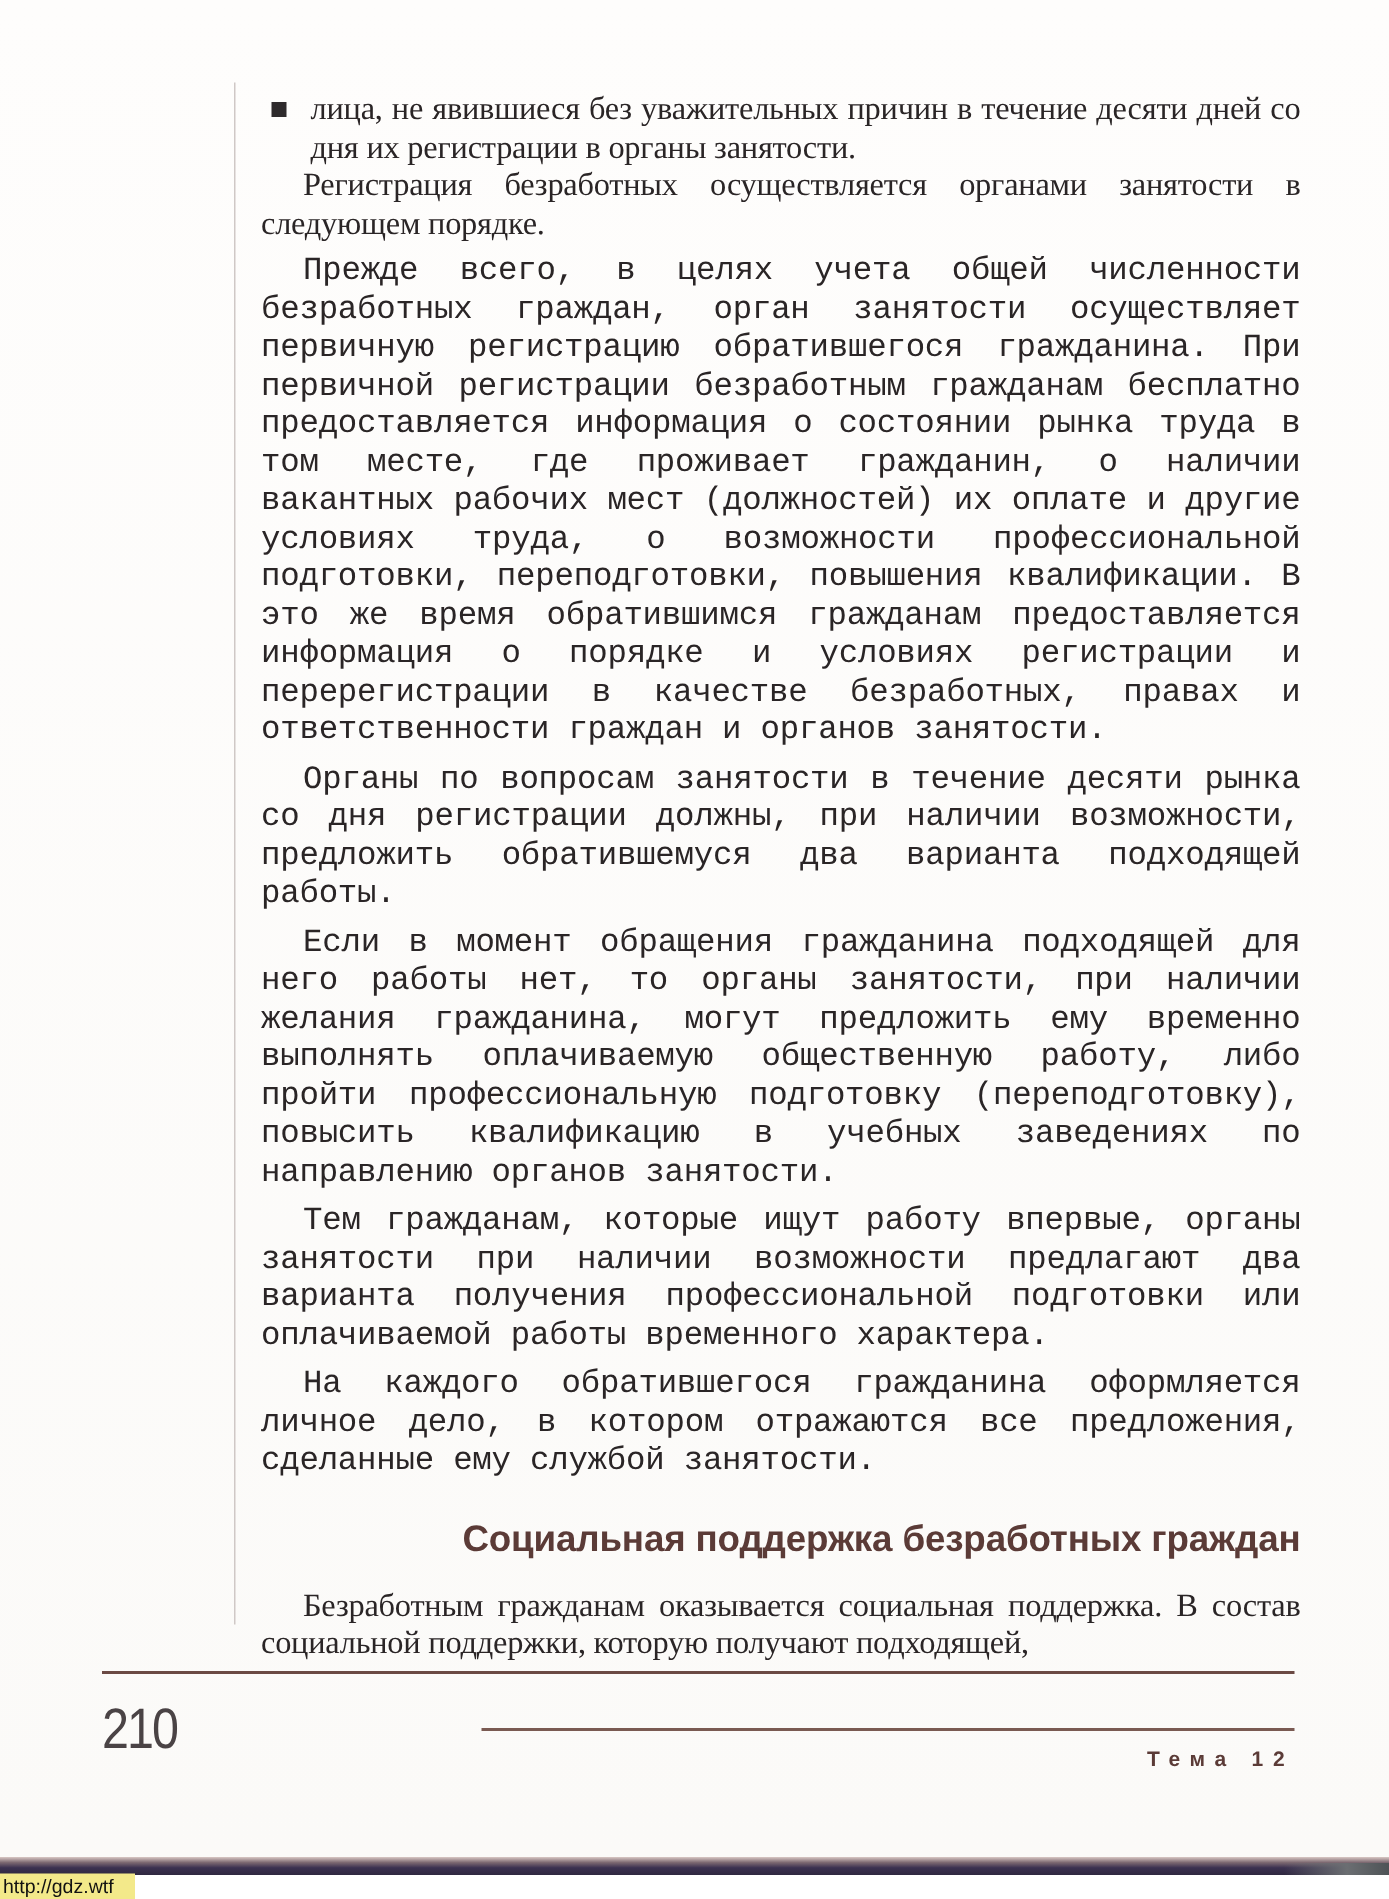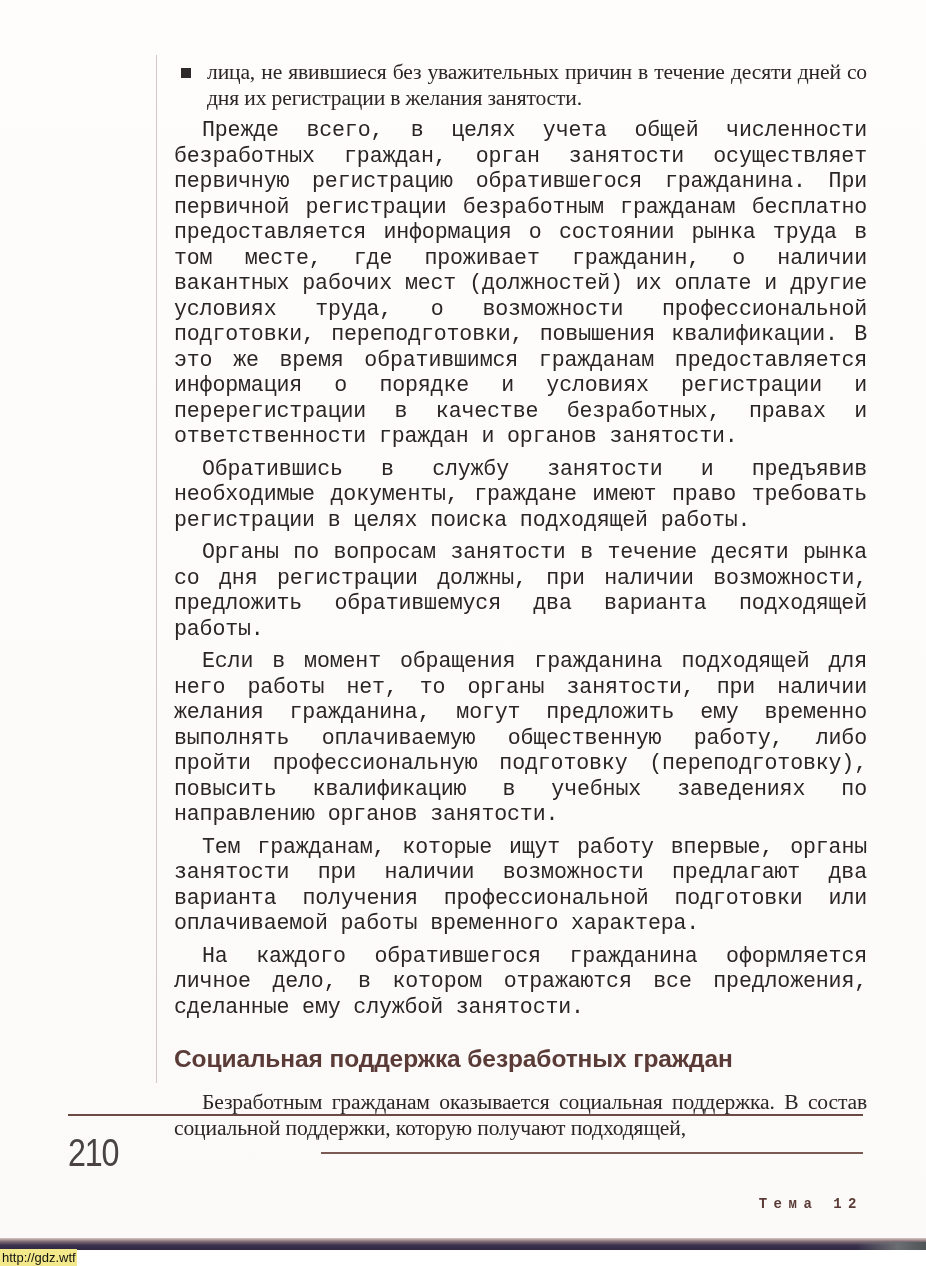--- a/index.html
+++ b/index.html
@@ -61,21 +61,21 @@
       margin-top: 7px;
       font-family: Liberation Mono, monospace;
     }
     h2.section-heading {
       font-family: "Liberation Sans", "DejaVu Sans", sans-serif;
       font-weight: bold;
       font-size: 24.5px;
       color: #5b3b37;
       margin: 25px 0 17px 0;
       letter-spacing: -0.1px;
-      text-align: left;
+      text-align: right;
       line-height: 28px;
     }
     .footer-rule {
       position: absolute;
       left: 68px;
       top: 1114px;
       width: 795px;
       height: 2px;
       background: #6b4a44;
     }
@@ -86,22 +86,22 @@
       font-family: "Liberation Sans", "DejaVu Sans", sans-serif;
       font-size: 38px;
       color: #4a4345;
       letter-spacing: -1.5px;
       transform: scaleX(0.85);
       transform-origin: left top;
     }
     .topic-label {
       position: absolute;
       right: 63px;
-      top: 1196px;
-      font-family: Liberation Mono, monospace;
+      top: 1164px;
+      font-family: Liberation Sans, sans-serif;
       font-weight: bold;
       font-size: 14px;
       letter-spacing: 6.5px;
       color: #5b3b37;
     }
     .topic-rule {
       position: absolute;
       left: 321px;
       top: 1152px;
       width: 542px;
@@ -138,43 +138,43 @@
       top: 1250px;
       width: 926px;
       height: 16px;
       background: #ffffff;
     }
     .watermark {
       position: absolute;
       left: 0;
       top: 1249px;
       height: 17px;
-      padding: 0 1px 0 2px;
+      padding: 0 14px 0 2px;
       background: #f3e98a;
       font-family: "Liberation Sans", "DejaVu Sans", sans-serif;
       font-size: 13px;
       line-height: 17px;
       color: #111;
       text-decoration: none;
     }
   </style>
 </head>
 <body>
 
 <div class="page">
   <div class="margin-rule"></div>
 
   <div class="content">
     <div class="bullet-item">
       <span class="bullet-mark"></span>
-      <span>лица, не явившиеся без уважительных причин в течение десяти дней со дня их регистрации в желания занятости.</span>
+      <span>лица, не явившиеся без уважительных причин в течение десяти дней со дня их регистрации в органы занятости.</span>
     </div>
 
+    <p class="para">Регистрация безработных осуществляется органами занятости в следующем порядке.</p>
     <p class="para spaced">Прежде всего, в целях учета общей численности безработных граждан, орган занятости осуществляет первичную регистрацию обратившегося гражданина. При первичной регистрации безработным гражданам бесплатно предоставляется информация о состоянии рынка труда в том месте, где проживает гражданин, о наличии вакантных рабочих мест (должностей) их оплате и другие условиях труда, о возможности профессиональной подготовки, переподготовки, повышения квалификации. В это же время обратившимся гражданам предоставляется информация о порядке и условиях регистрации и перерегистрации в качестве безработных, правах и ответственности граждан и органов занятости.</p>
-    <p class="para spaced">Обратившись в службу занятости и предъявив необходимые документы, граждане имеют право требовать регистрации в целях поиска подходящей работы.</p>
     <p class="para spaced">Органы по вопросам занятости в течение десяти рынка со дня регистрации должны, при наличии возможности, предложить обратившемуся два варианта подходящей работы.</p>
     <p class="para spaced">Если в момент обращения гражданина подходящей для него работы нет, то органы занятости, при наличии желания гражданина, могут предложить ему временно выполнять оплачиваемую общественную работу, либо пройти профессиональную подготовку (переподготовку), повысить квалификацию в учебных заведениях по направлению органов занятости.</p>
     <p class="para spaced">Тем гражданам, которые ищут работу впервые, органы занятости при наличии возможности предлагают два варианта получения профессиональной подготовки или оплачиваемой работы временного характера.</p>
     <p class="para spaced">На каждого обратившегося гражданина оформляется личное дело, в котором отражаются все предложения, сделанные ему службой занятости.</p>
 
     <h2 class="section-heading">Социальная поддержка безработных граждан</h2>
 
     <p class="para">Безработным гражданам оказывается социальная поддержка. В состав социальной поддержки, которую получают подходящей,</p>
   </div>
 

